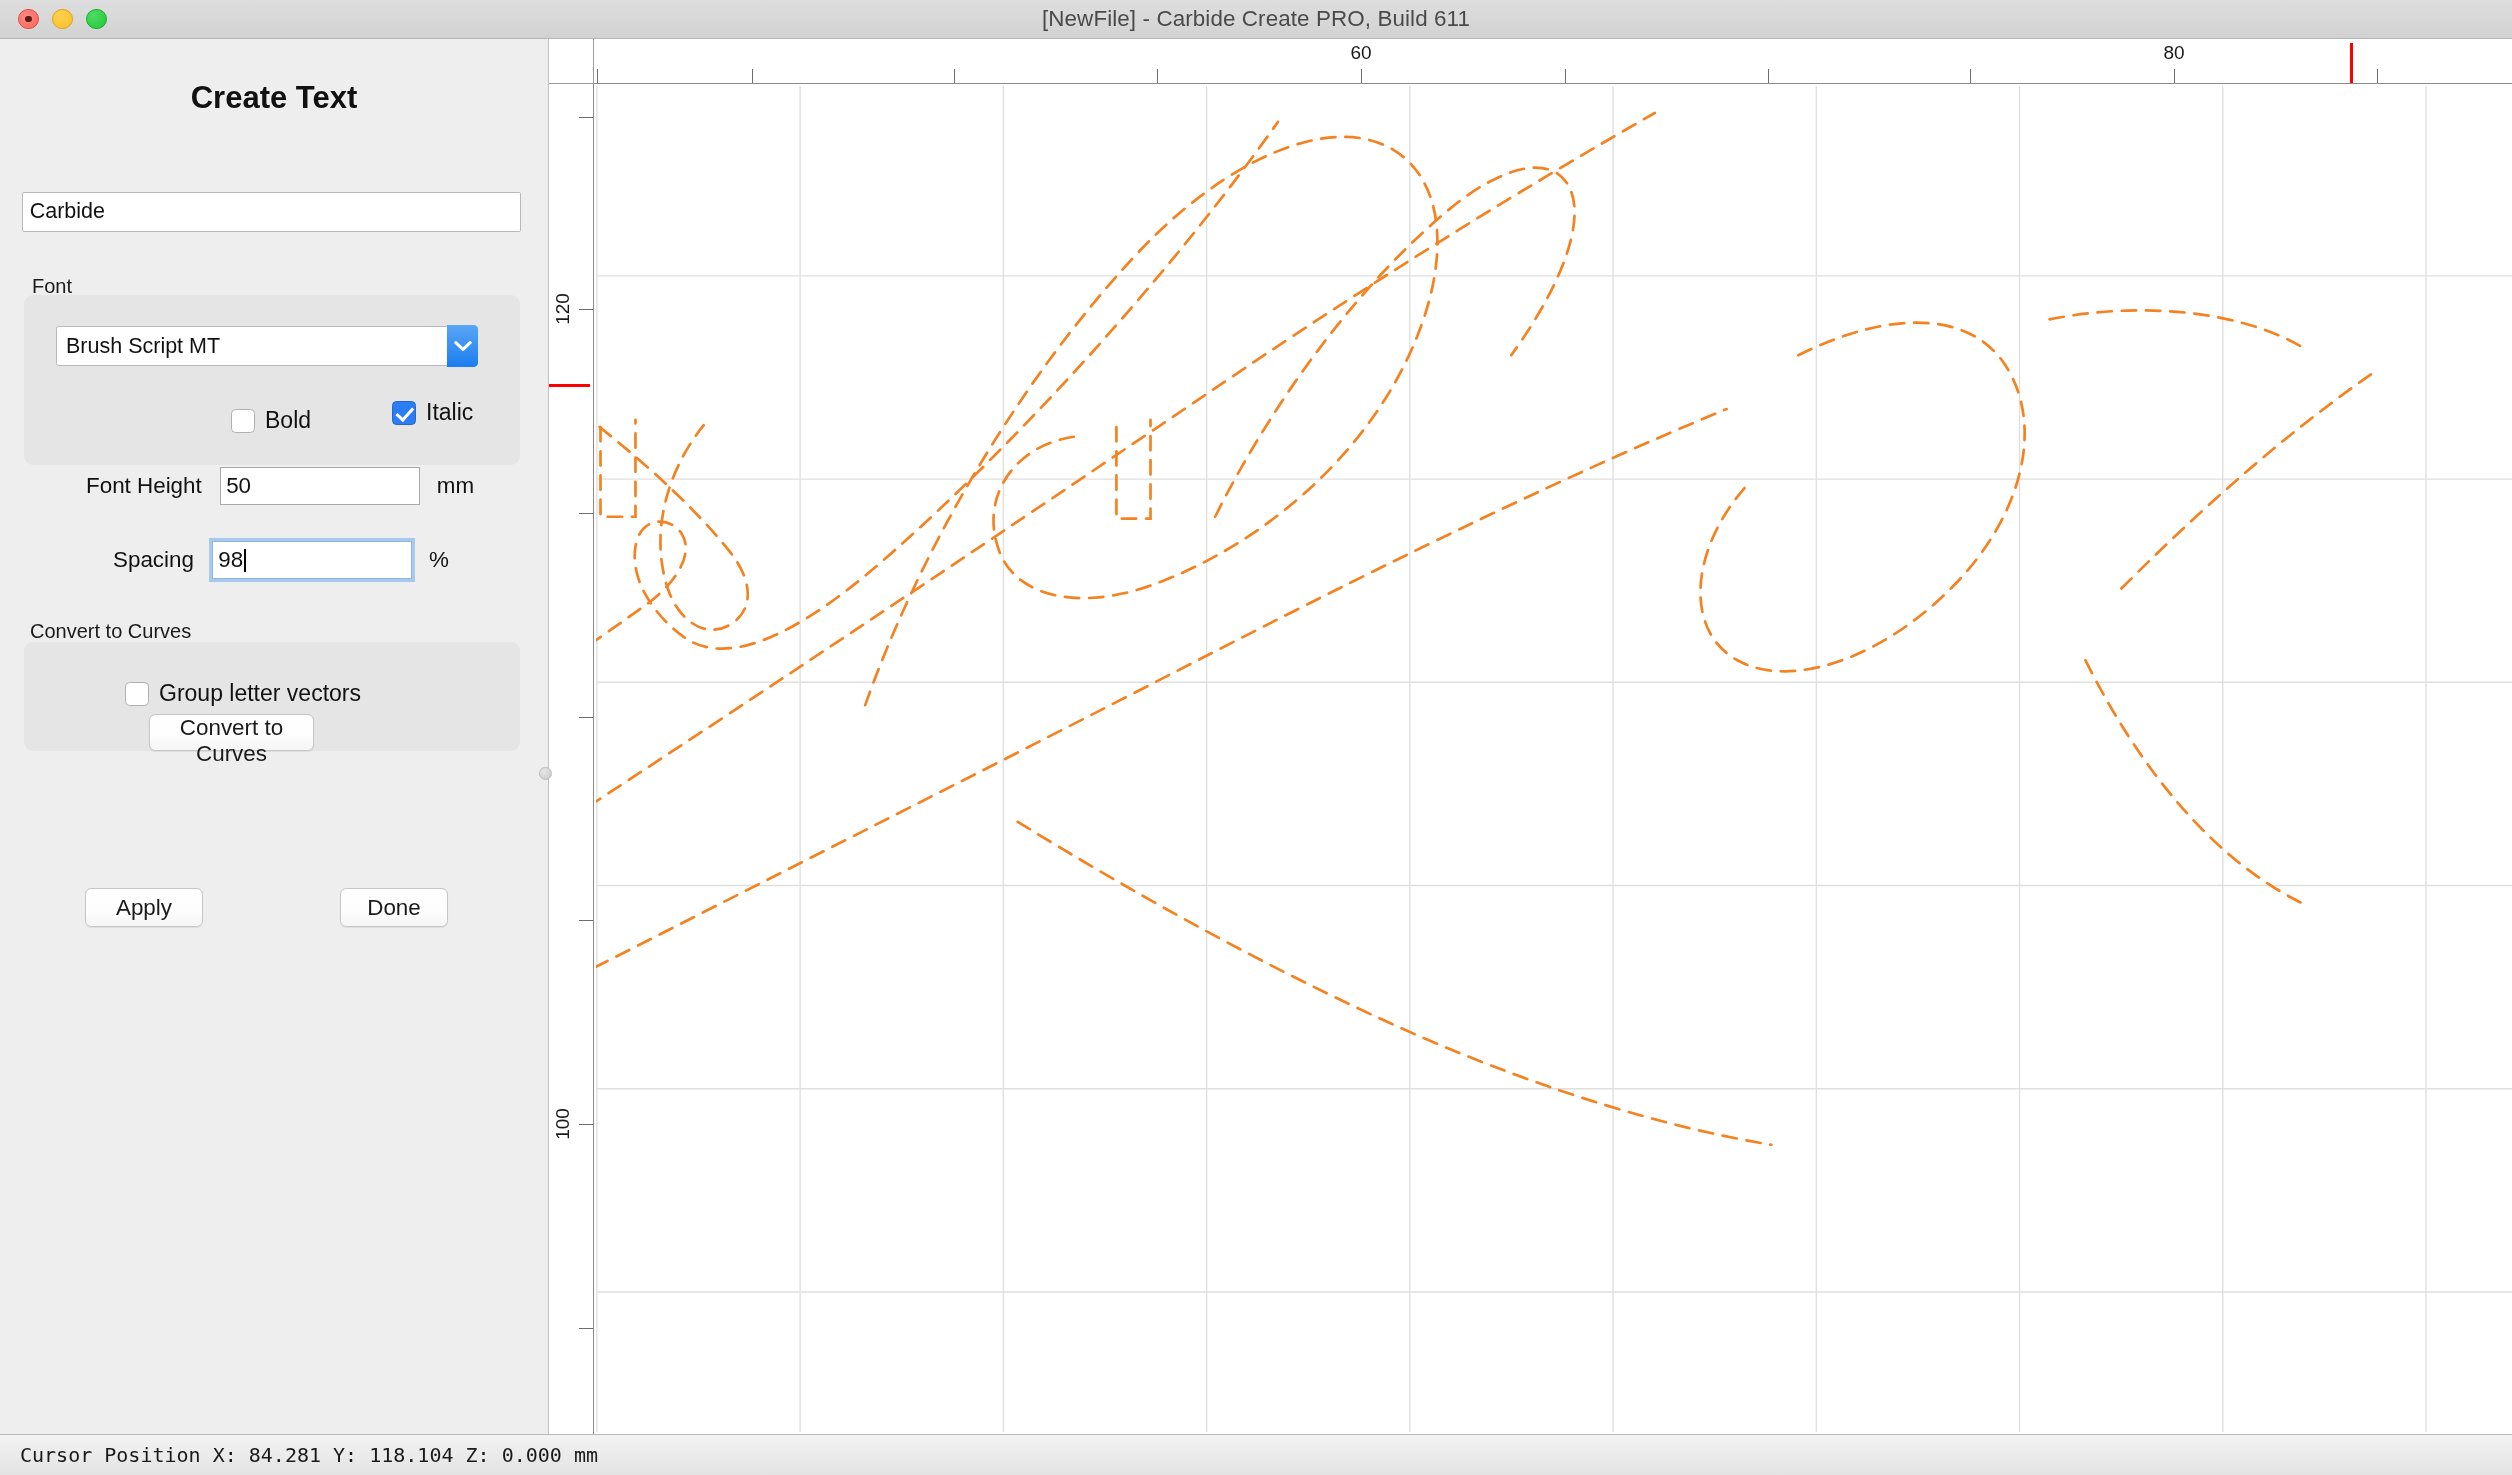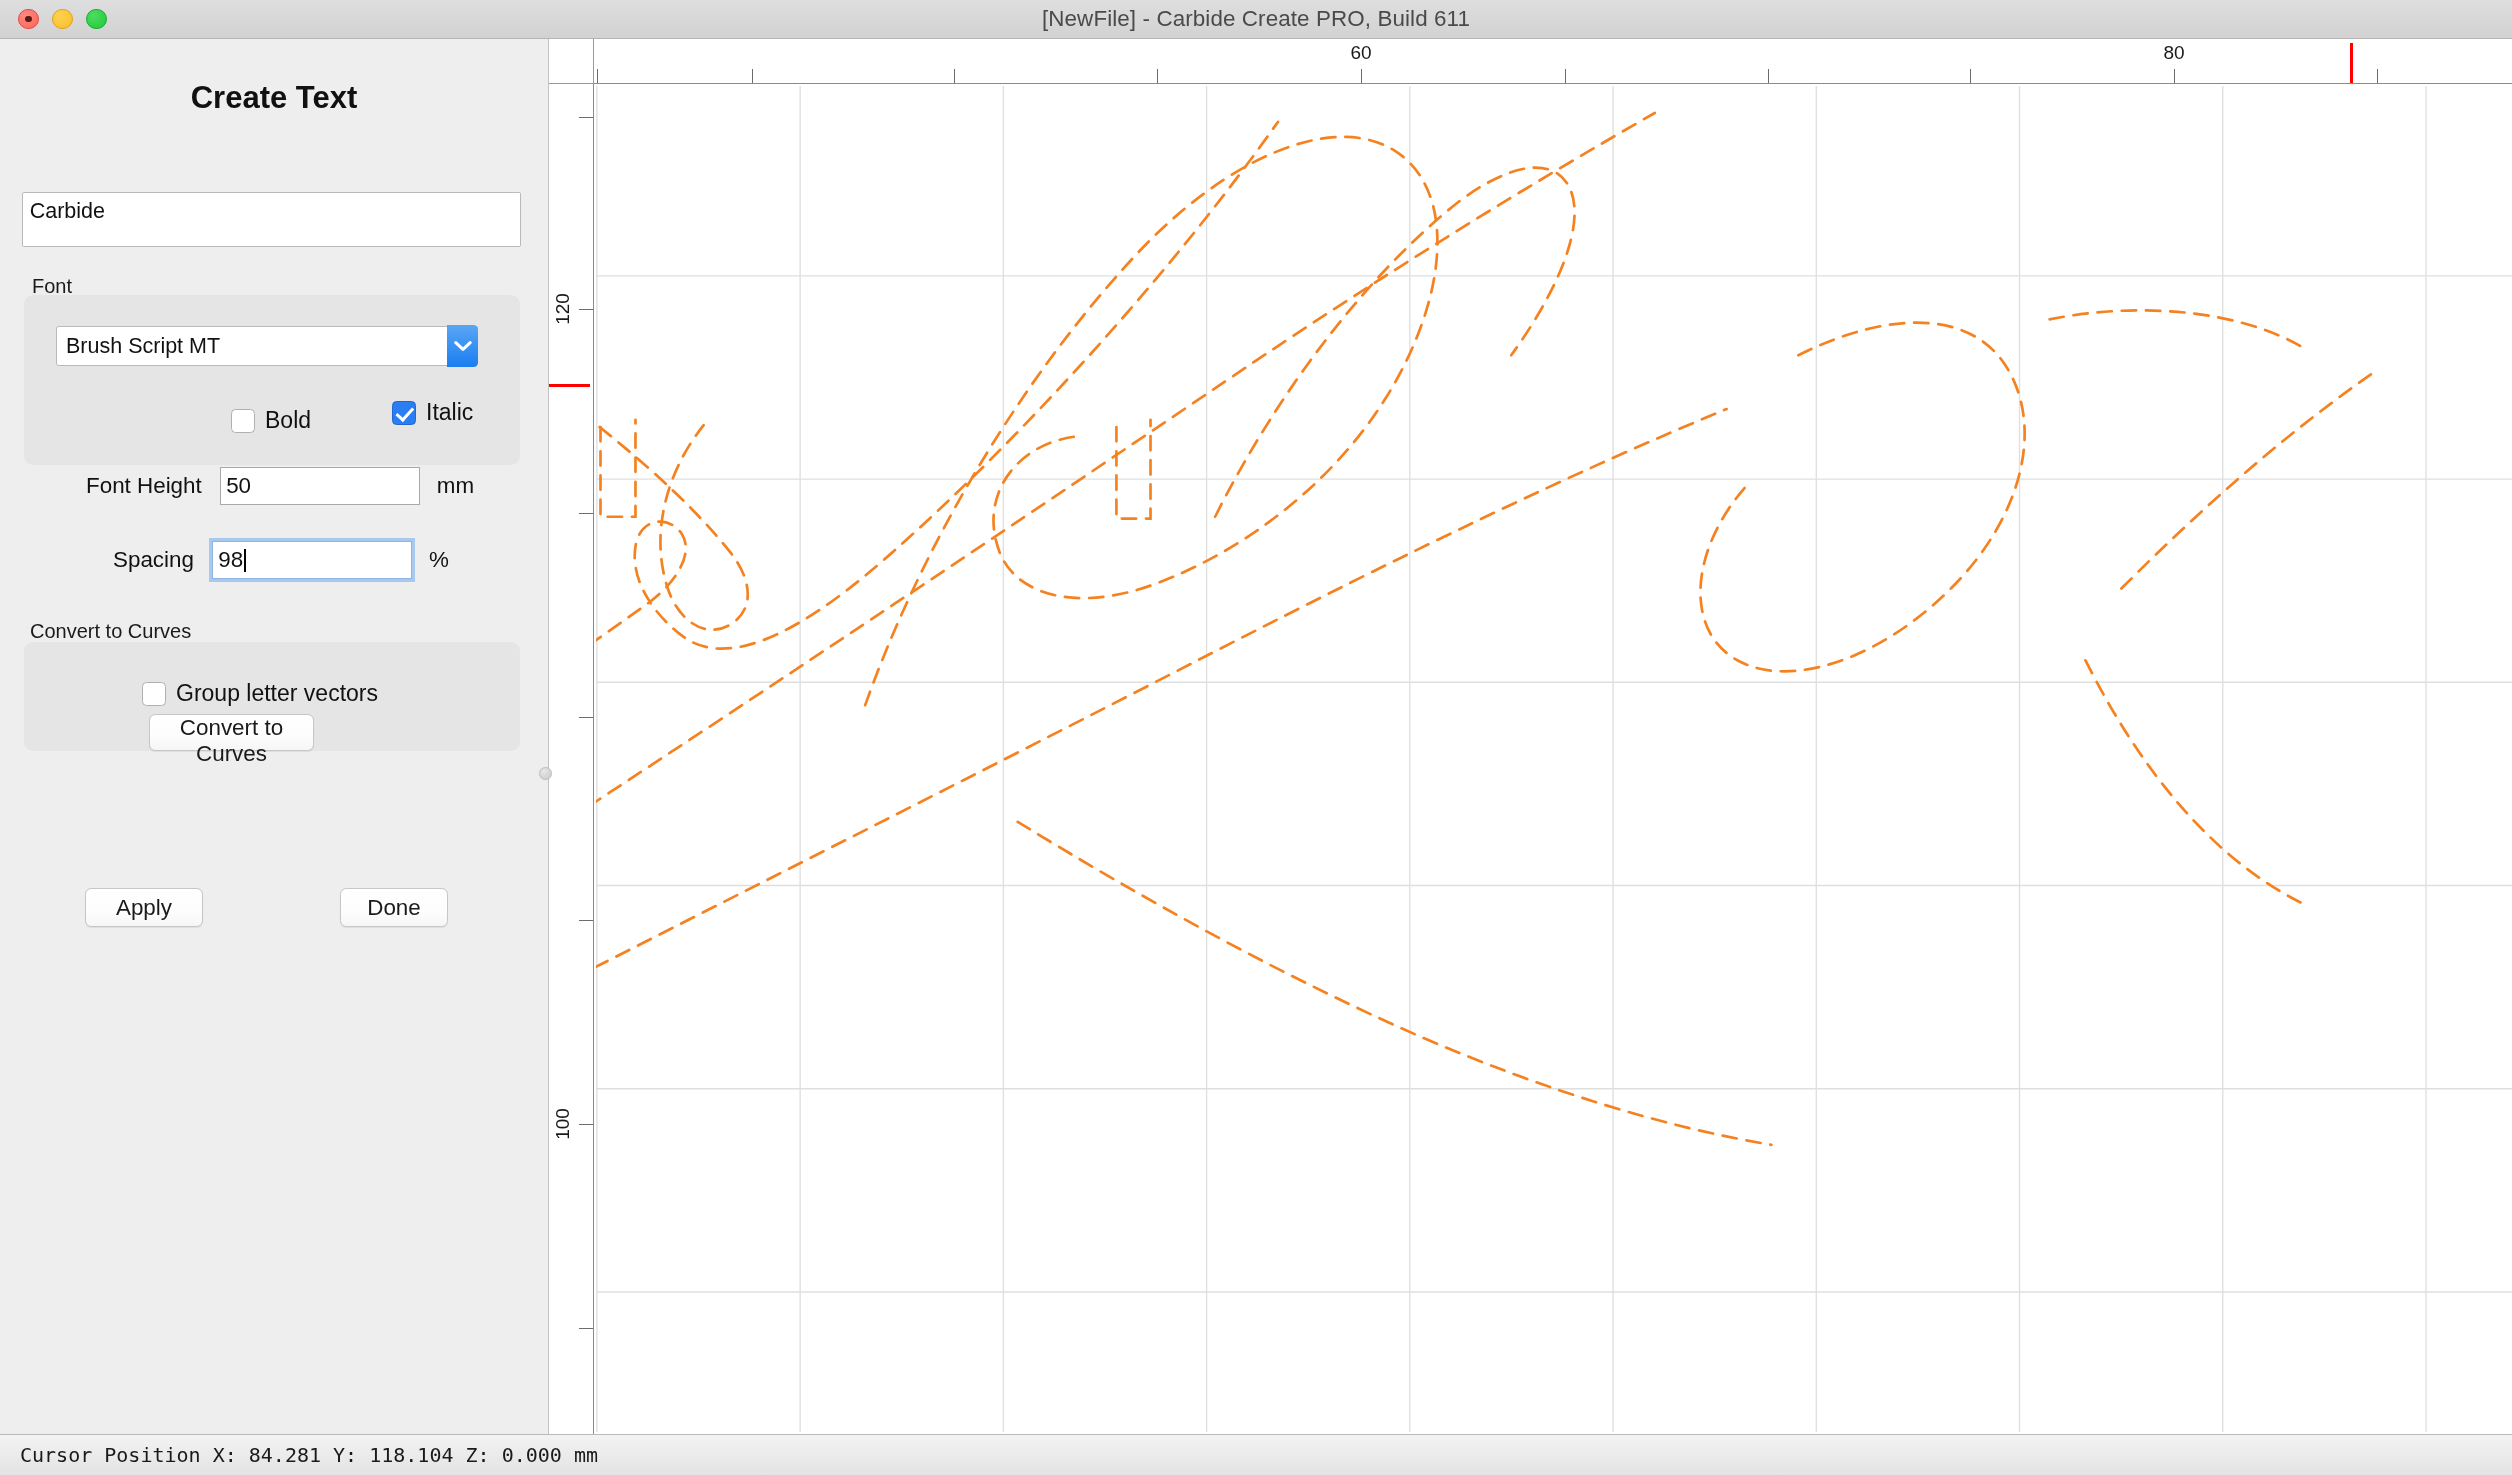--- a/index.html
+++ b/index.html
@@ -76,21 +76,21 @@
   .panel-title {
     text-align: center;
     font-size: 31px;
     font-weight: bold;
     color: #111;
     margin-top: 41px;
   }
   .text-input {
     position: absolute;
     left: 21.5px; top: 153px;
-    width: 499px; height: 55px;
+    width: 499px; height: 40px;
     background: #fff;
     border: 0.9px solid #b9b9b9;
     border-radius: 1.8px;
     font-size: 21.5px;
     color: #111;
     padding: 0 7.2px;
     line-height: 37px;
     font-family: "Liberation Sans", sans-serif;
   }
   .group-label {
@@ -135,21 +135,21 @@
   .select-arrow svg { display: block; }
 
   .cb-row {
     position: absolute;
     display: flex;
     align-items: center;
     gap: 10px;
   }
   #bold-row   { left: 231px; top: 368px; }
   #italic-row { left: 392px; top: 360px; }
-  #group-row  { left: 142px; top: 641px; }
+  #group-row  { left: 125px; top: 641px; }
 
   .checkbox {
     width: 24px; height: 24px;
     border-radius: 4.5px;
     background: #ffffff;
     border: 0.9px solid #b0b0b0;
     flex: 0 0 24px;
   }
   .checkbox.checked {
     background: #2b7df3;

